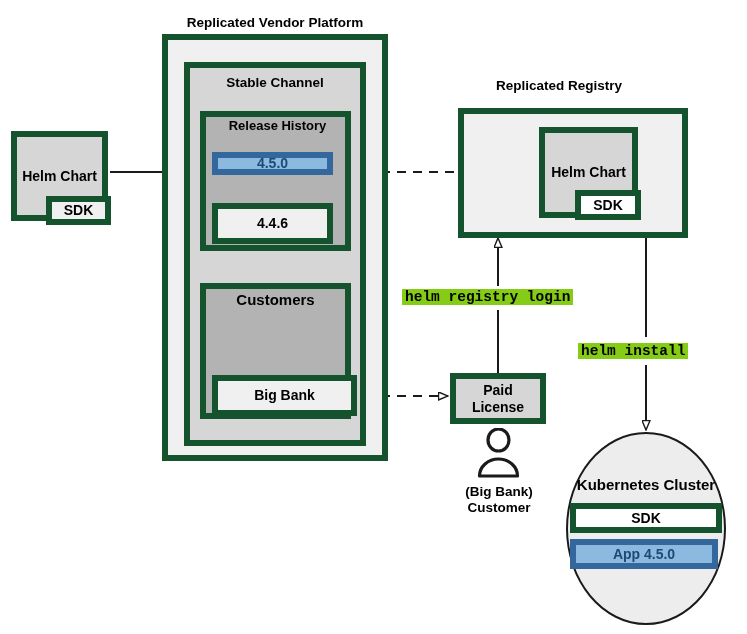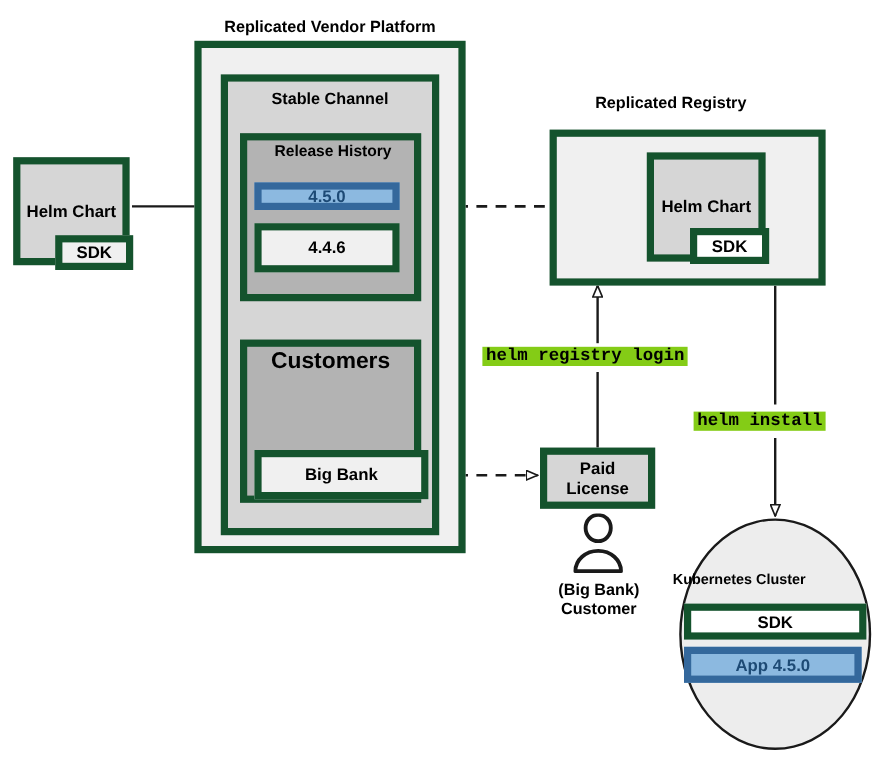--- a/index.html
+++ b/index.html
@@ -126,26 +126,26 @@
 
   <div class="box fill-mid" style="left:184px; top:62px; width:182px; height:384px; display:block;"></div>
   <div class="grp-title" style="left:184px; top:75px; width:182px; font-size:13.5px;">Stable Channel</div>
 
   <div class="box fill-dark" style="left:200px; top:111px; width:151px; height:140px; display:block;"></div>
   <div class="grp-title" style="left:200px; top:118px; width:155px; font-size:13px;">Release History</div>
 
   <div class="box fill-blue" style="left:212px; top:152px; width:121px; height:23px; font-size:14px;">
     <span>4.5.0</span>
   </div>
-  <div class="box fill-light" style="left:212px; top:186px; width:121px; height:41px; font-size:14px;">
+  <div class="box fill-light" style="left:212px; top:203px; width:121px; height:41px; font-size:14px;">
     <span>4.4.6</span>
   </div>
 
   <div class="box fill-dark" style="left:200px; top:283px; width:151px; height:136px; display:block;"></div>
-  <div class="grp-title" style="left:200px; top:291px; width:151px; font-size:19px;">Customers</div>
+  <div class="grp-title" style="left:200px; top:291px; width:151px; font-size:15px;">Customers</div>
 
   <div class="box fill-light" style="left:212px; top:375px; width:145px; height:41px; font-size:14px;">
     <span>Big Bank</span>
   </div>
 
   <div class="outer-title" style="left:459px; top:78px; width:200px; font-size:13.5px;">Replicated Registry</div>
 
   <div class="box fill-light" style="left:458px; top:108px; width:230px; height:130px; display:block;"></div>
 
   <div class="box fill-mid" style="left:539px; top:127px; width:99px; height:91px; font-size:14px;">
@@ -166,21 +166,21 @@
     <ellipse cx="26.5" cy="12" rx="10.5" ry="11" fill="#ffffff" stroke="#1a1a1a" stroke-width="3.2"></ellipse>
     <path d="M7.5,48 a19,17 0 0 1 38,0 z" fill="#ffffff" stroke="#1a1a1a" stroke-width="3.2" stroke-linejoin="round"></path>
   </svg>
 
   <div class="person-label" style="left:440px; top:484px; width:118px; font-size:13.5px;">
     <div>(Big Bank)</div>
     <div>Customer</div>
   </div>
 
   <div class="ellipse" style="left:566px; top:432px; width:160px; height:193px;"></div>
-  <div class="grp-title" style="left:536px; top:476px; width:160px; font-size:12px;">Kubernetes Cluster</div>
+  <div class="grp-title" style="left:566px; top:476px; width:160px; font-size:15px;">Kubernetes Cluster</div>
 
   <div class="box fill-white" style="left:570px; top:503px; width:152px; height:30px; font-size:14px;">
     <span>SDK</span>
   </div>
   <div class="box fill-blue" style="left:570px; top:539px; width:148px; height:30px; font-size:14px;">
     <span>App 4.5.0</span>
   </div>
 
 </div>
 

